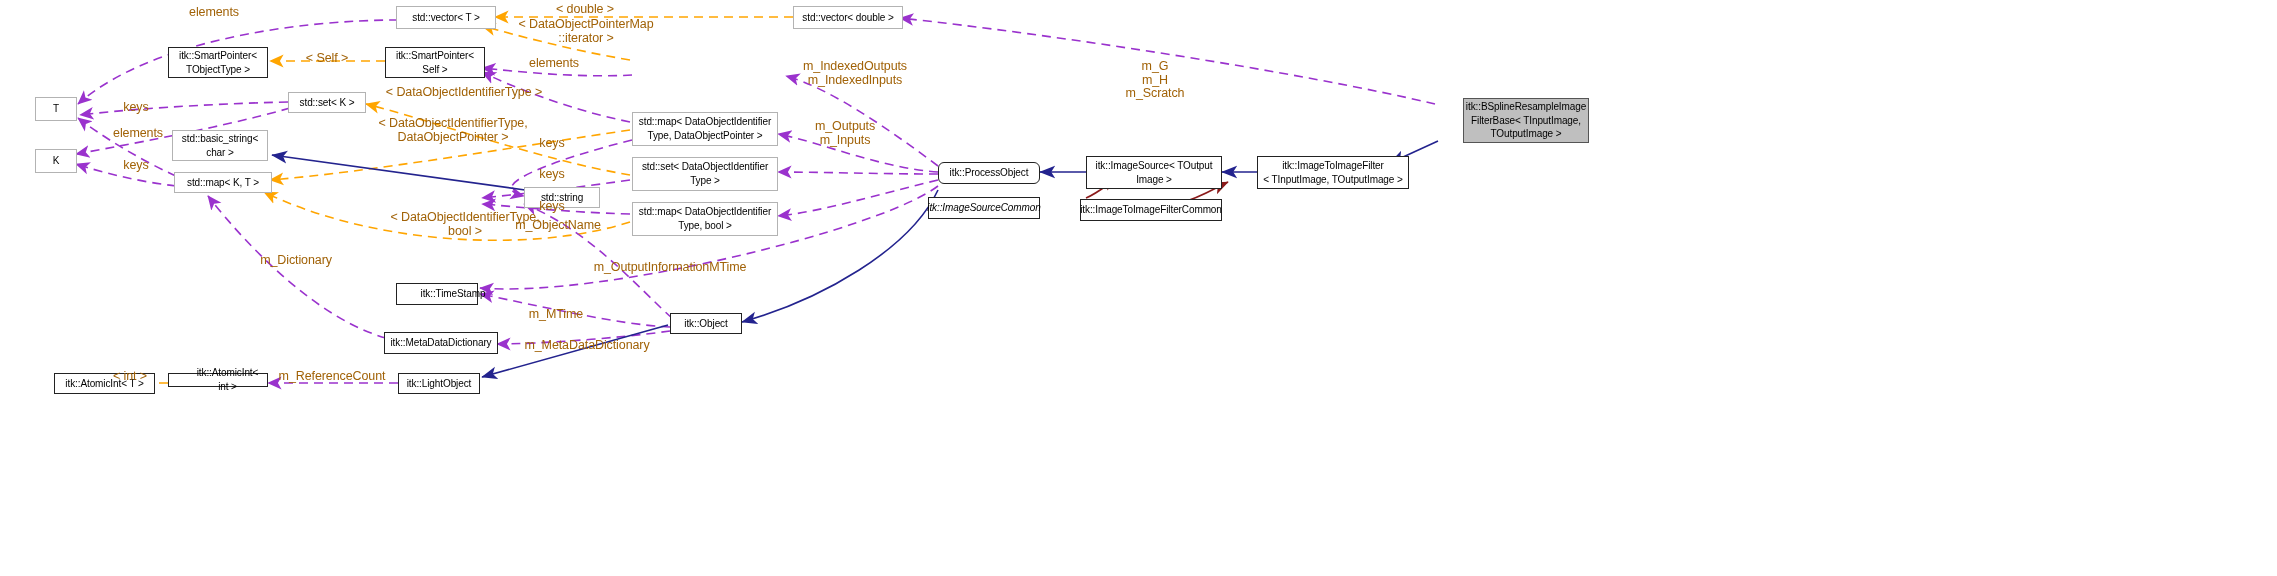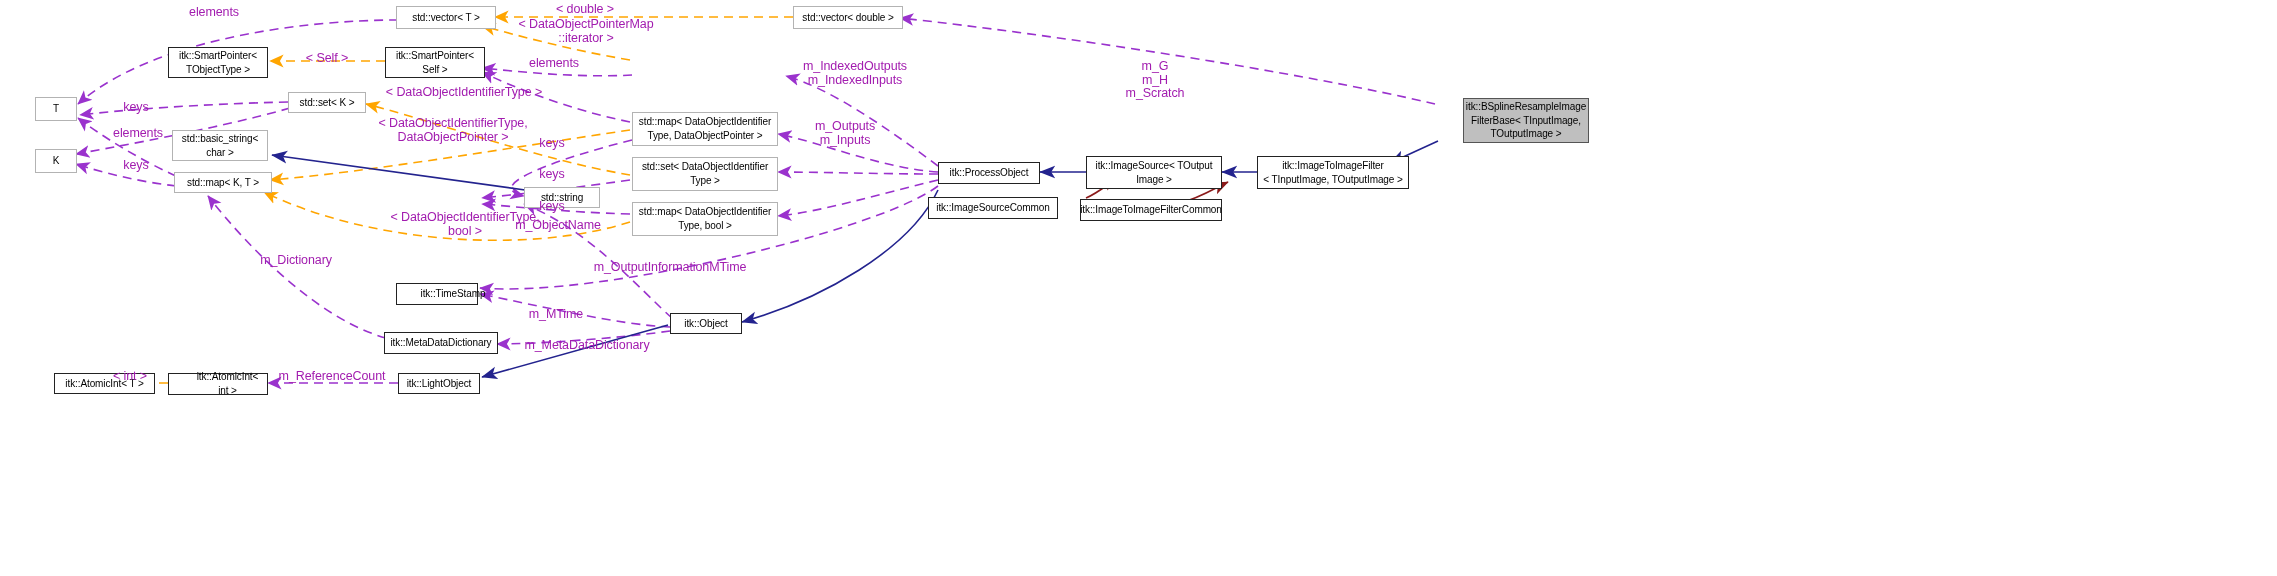--- a/index.html
+++ b/index.html
@@ -46,21 +46,21 @@
   }
   
   .node.current {
     border: 1.6px solid #555555;
     background: #bfbfbf;
   }
   .edge-label {
     position: absolute;
     font-size: 12.5px;
     line-height: 13.6px;
-    color: #a21caf;
+    color: #a16207;
     text-align: center;
     white-space: pre-line;
     letter-spacing: -0.1px;
   }
 </style>
 </head>
 <body>
 
 <div id="diagram">
 
@@ -181,23 +181,23 @@
 Type, DataObjectPointer &gt;</div>
 
   <div class="node plain" style="left:632px; top:157px; width:146px; height:34px;">std::set&lt; DataObjectIdentifier
 Type &gt;</div>
 
   <div class="node plain" style="left:524px; top:187px; width:76px; height:21px;">std::string</div>
 
   <div class="node plain" style="left:632px; top:202px; width:146px; height:34px;">std::map&lt; DataObjectIdentifier
 Type, bool &gt;</div>
 
-  <div class="node itk" style="left:938px; top:162px; width:102px; height:22px;">itk::ProcessObject</div>
-
-  <div class="node itk" style="left:928px; top:197px; width:130px; height:22px;">itk::ImageSourceCommon</div>
+  <div class="node itk" style="left:938px; top:162px; width:102px; height:22px;border-radius:6px;">itk::ProcessObject</div>
+
+  <div class="node itk" style="left:928px; top:197px; width:112px; height:22px;font-style:italic;">itk::ImageSourceCommon</div>
 
   <div class="node itk" style="left:1086px; top:156px; width:136px; height:33px;">itk::ImageSource&lt; TOutput
 Image &gt;</div>
 
   <div class="node itk" style="left:1257px; top:156px; width:152px; height:33px;">itk::ImageToImageFilter
 &lt; TInputImage, TOutputImage &gt;</div>
 
   <div class="node itk" style="left:1080px; top:199px; width:142px; height:22px;">itk::ImageToImageFilterCommon</div>
 
   <div class="node current" style="left:1437px; top:98px; width:126px; height:45px;margin-left:26px;">itk::BSplineResampleImage
@@ -207,21 +207,21 @@
   <div class="node itk" style="left:396px; top:283px; width:82px; height:22px;padding-left:35px;">itk::TimeStamp</div>
 
   <div class="node itk" style="left:384px; top:332px; width:114px; height:22px;">itk::MetaDataDictionary</div>
 
   <div class="node itk" style="left:670px; top:313px; width:72px; height:21px;">itk::Object</div>
 
   <div class="node itk" style="left:398px; top:373px; width:82px; height:21px;text-align:right;">itk::LightObject</div>
 
   <div class="node itk" style="left:6px; top:373px; width:101px; height:21px;margin-left:48px;">itk::AtomicInt&lt; T &gt;</div>
 
-  <div class="node itk" style="left:168px; top:373px; width:100px; height:22px;padding-left:22px;">itk::AtomicInt&lt; int &gt;</div>
+  <div class="node itk" style="left:168px; top:373px; width:100px; height:14px;padding-left:22px;">itk::AtomicInt&lt; int &gt;</div>
 
   <div class="edge-label" style="left:168px; top:6px; width:92px;">elements</div>
 
   <div class="edge-label" style="left:510px; top:3px; width:150px;">&lt; double &gt;</div>
 
   <div class="edge-label" style="left:498px; top:18px; width:176px;">&lt; DataObjectPointerMap
 ::iterator &gt;</div>
 
   <div class="edge-label" style="left:276px; top:52px; width:102px;">&lt; Self &gt;</div>
 

